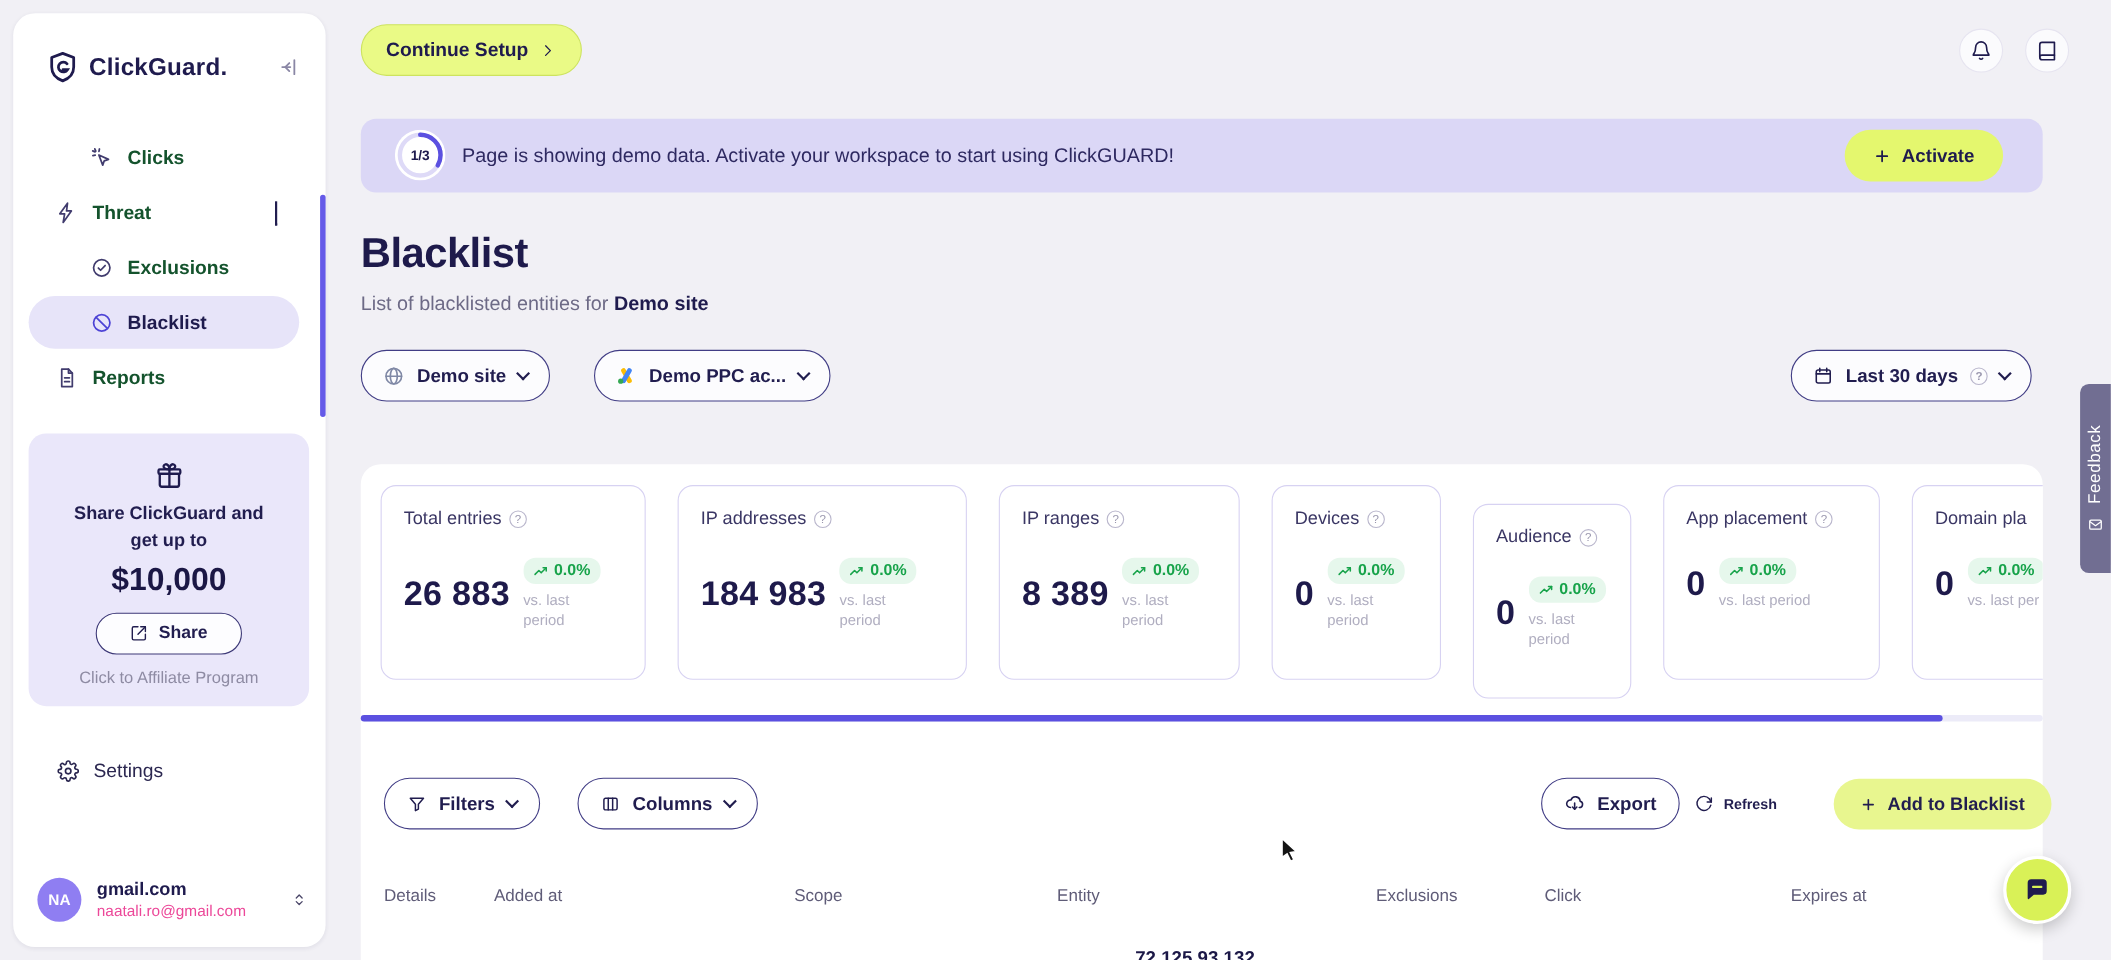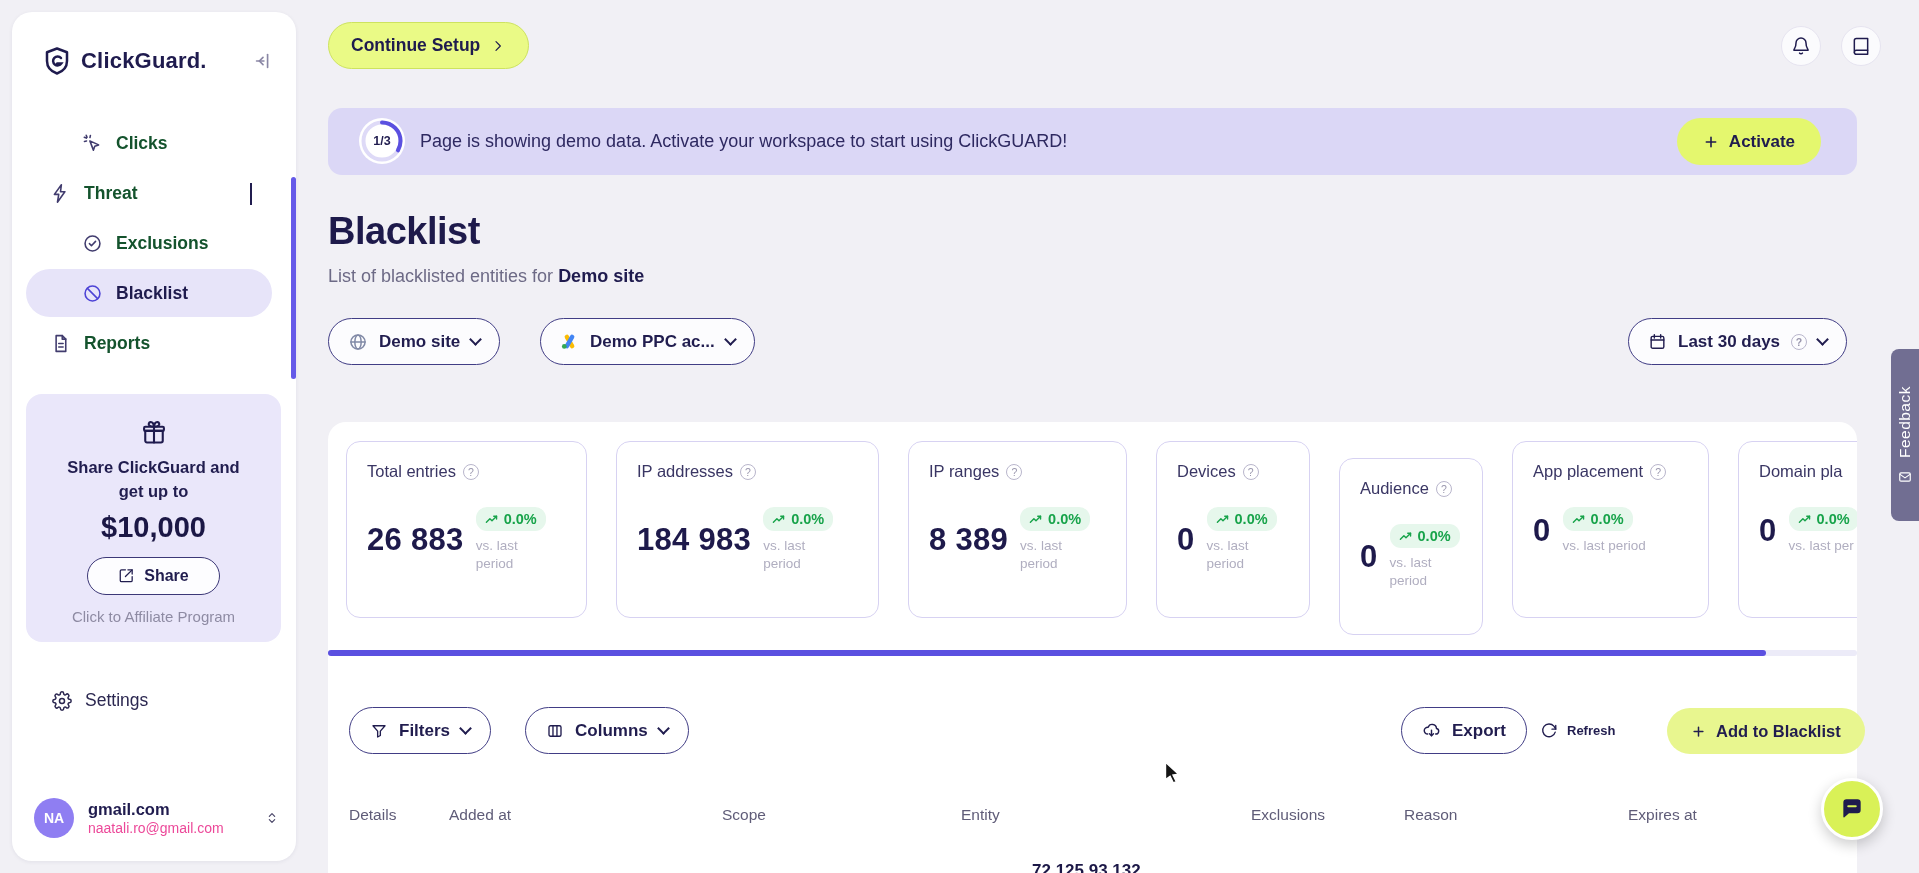--- a/index.html
+++ b/index.html
@@ -501,21 +501,21 @@
       </svg>
   </span>
   <span>Add to Blacklist</span>
 </div>
 
 <span class="th" style="left:349px;">Details</span>
 <span class="th" style="left:449px;">Added at</span>
 <span class="th" style="left:722px;">Scope</span>
 <span class="th" style="left:961px;">Entity</span>
 <span class="th" style="left:1251px;">Exclusions</span>
-<span class="th" style="left:1404px;">Reason</span>
+<span class="th" style="left:1404px;">Click</span>
 <span class="th" style="left:1628px;">Expires at</span>
 
 <span class="partial-cell">72.125.93.132</span>
 
 <div class="abs feedback-tab">
   <span class="feedback-text">Feedback</span>
   <span>
     <svg width="14" height="14" viewBox="0 0 24 24" fill="none" stroke="#ffffff" stroke-width="2" stroke-linecap="round" stroke-linejoin="round">
         <rect x="3" y="5" width="18" height="14" rx="2"></rect>
         <path d="M3.5 7.5l8.5 6 8.5-6"></path>

